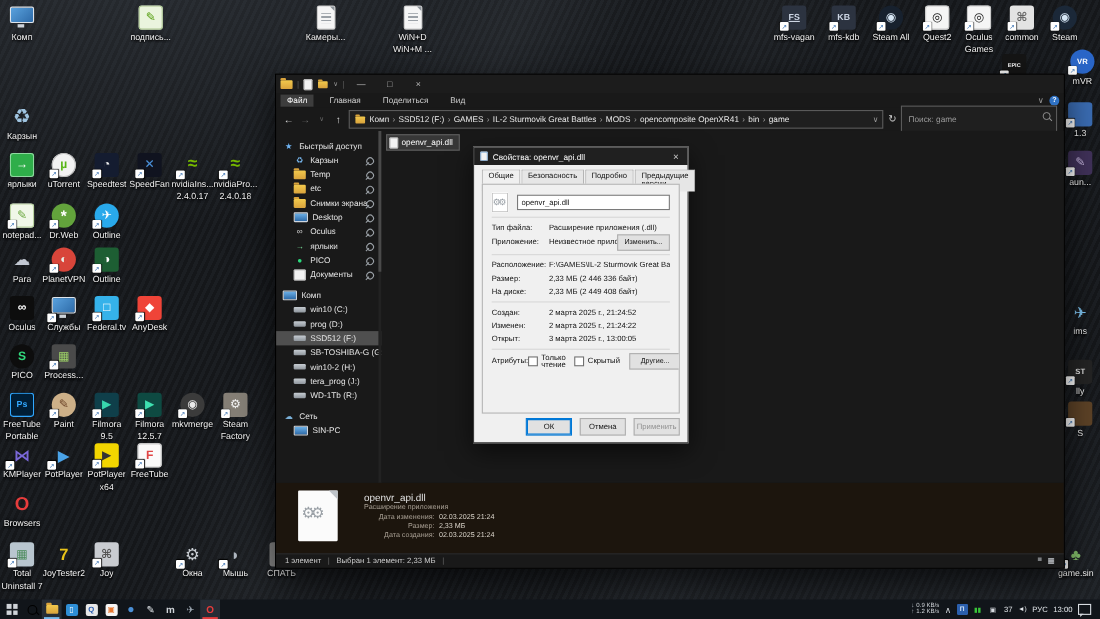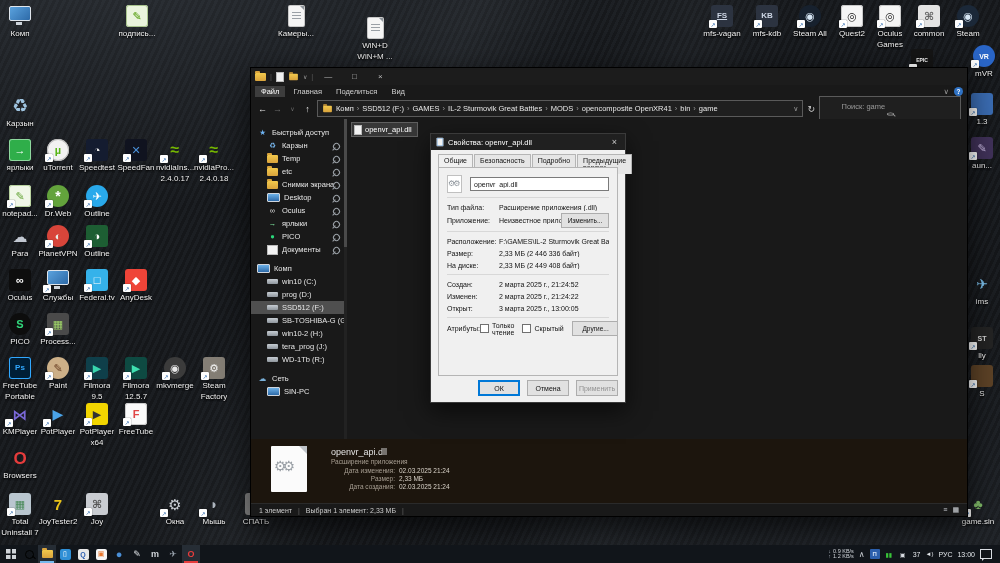--- a/index.html
+++ b/index.html
@@ -57,21 +57,21 @@
     display:flex;align-items:center;justify-content:center;font-weight:bold;}
   .x-addr{position:absolute;top:30px;left:0;right:0;height:21px;display:flex;align-items:center;padding:0 6px;gap:4px;font-size:9px;}
   .nav-arrow{color:#e0e0e0;font-size:9px;width:11px;text-align:center;}
   .nav-arrow.dim{color:#6a6a6a;}
   .crumb-box{flex:1;height:15px;border:1px solid #5a5a5a;background:#1f1f1f;display:flex;align-items:center;
     padding:0 4px;gap:3px;font-size:7.5px;color:#e8e8e8;overflow:hidden;}
   .crumb{white-space:nowrap;}
   .crumb-sep{color:#9a9a9a;}
   .crumb-caret{margin-left:auto;color:#9a9a9a;font-size:7px;}
   .refresh{color:#cccccc;font-size:9px;}
-  .search-box{width:132px;height:15px;border:1px solid #5a5a5a;background:#1f1f1f;display:flex;align-items:center;padding:4px 4px;flex-direction:column;}
+  .search-box{width:132px;height:15px;border:1px solid #5a5a5a;background:#1f1f1f;display:flex;padding:4px 4px;}
   .search-box input{flex:1;background:transparent;border:0;outline:none;color:#e8e8e8;font-size:7.5px;
     font-family:"Liberation Sans",sans-serif;}
   .search-box input::placeholder{color:#9a9a9a;}
   .x-body{position:absolute;top:51px;left:0;right:0;bottom:77px;display:flex;}
   .x-nav{width:96px;flex:none;padding-top:7px;font-size:7.5px;color:#e6e6e6;overflow:hidden;position:relative;}
   .nav-scroll{position:absolute;right:0;top:0;bottom:0;width:3px;background:#222;}
   .nav-scroll::after{content:"";position:absolute;top:0;left:0;width:3px;height:40%;background:#4a4a4a;}
   .nav-row{height:13px;display:flex;align-items:center;gap:4px;padding-left:6px;position:relative;}
   .nav-row.item{padding-left:16px;}
   .nav-row.sel{background:#4f4f4f;}
@@ -165,21 +165,21 @@
           <span class="glyph" style="color: rgb(78, 154, 6); font-size: 11px;">✎</span>
         </div>
         <div class="ilabel">подпись...</div>
       </div>
       <div class="desk-icon" style="left: 272px; top: 4px;">
         <div class="ibox">
           <div class="shape-doc"></div>
         </div>
         <div class="ilabel">Камеры...</div>
       </div>
-      <div class="desk-icon" style="left: 351px; top: 16px;">
+      <div class="desk-icon" style="left: 351px; top: 4px;">
         <div class="ibox">
           <div class="shape-doc"></div>
         </div>
         <div class="ilabel">WiN+D</div>
         <div class="ilabel">WiN+M ...</div>
       </div>
       <div class="desk-icon" style="left: 698px; top: 4px;">
         <div class="ibox filled" style="background: rgb(44, 51, 64);">
           <span class="glyph" style="color: rgb(205, 214, 228); font-size: 8px; text-decoration: underline;">FS</span>
           <span class="sc-badge">↗</span>
@@ -543,21 +543,21 @@
       <span class="sep">|</span>
       <span class="mini-page"></span>
       <span class="mini-folder" style="transform:scale(.8)"></span>
       <span style="color:#9a9a9a;font-size:6px">∨</span>
       <span class="sep">|</span>
       <span class="x-ctrl">—</span>
       <span class="x-ctrl">□</span>
       <span class="x-ctrl">×</span>
     </div>
     <div class="x-ribbon">
-      <span style="display: flex; gap: 2px;">
+      <span style="display: flex; gap: 8px;">
           <span class="rtab file">Файл</span>
           <span class="rtab">Главная</span>
           <span class="rtab">Поделиться</span>
           <span class="rtab">Вид</span>
         </span>
       <span class="x-ribbon-right">
         <span style="color:#9a9a9a">∨</span>
         <span class="help-ico">?</span>
       </span>
     </div>

